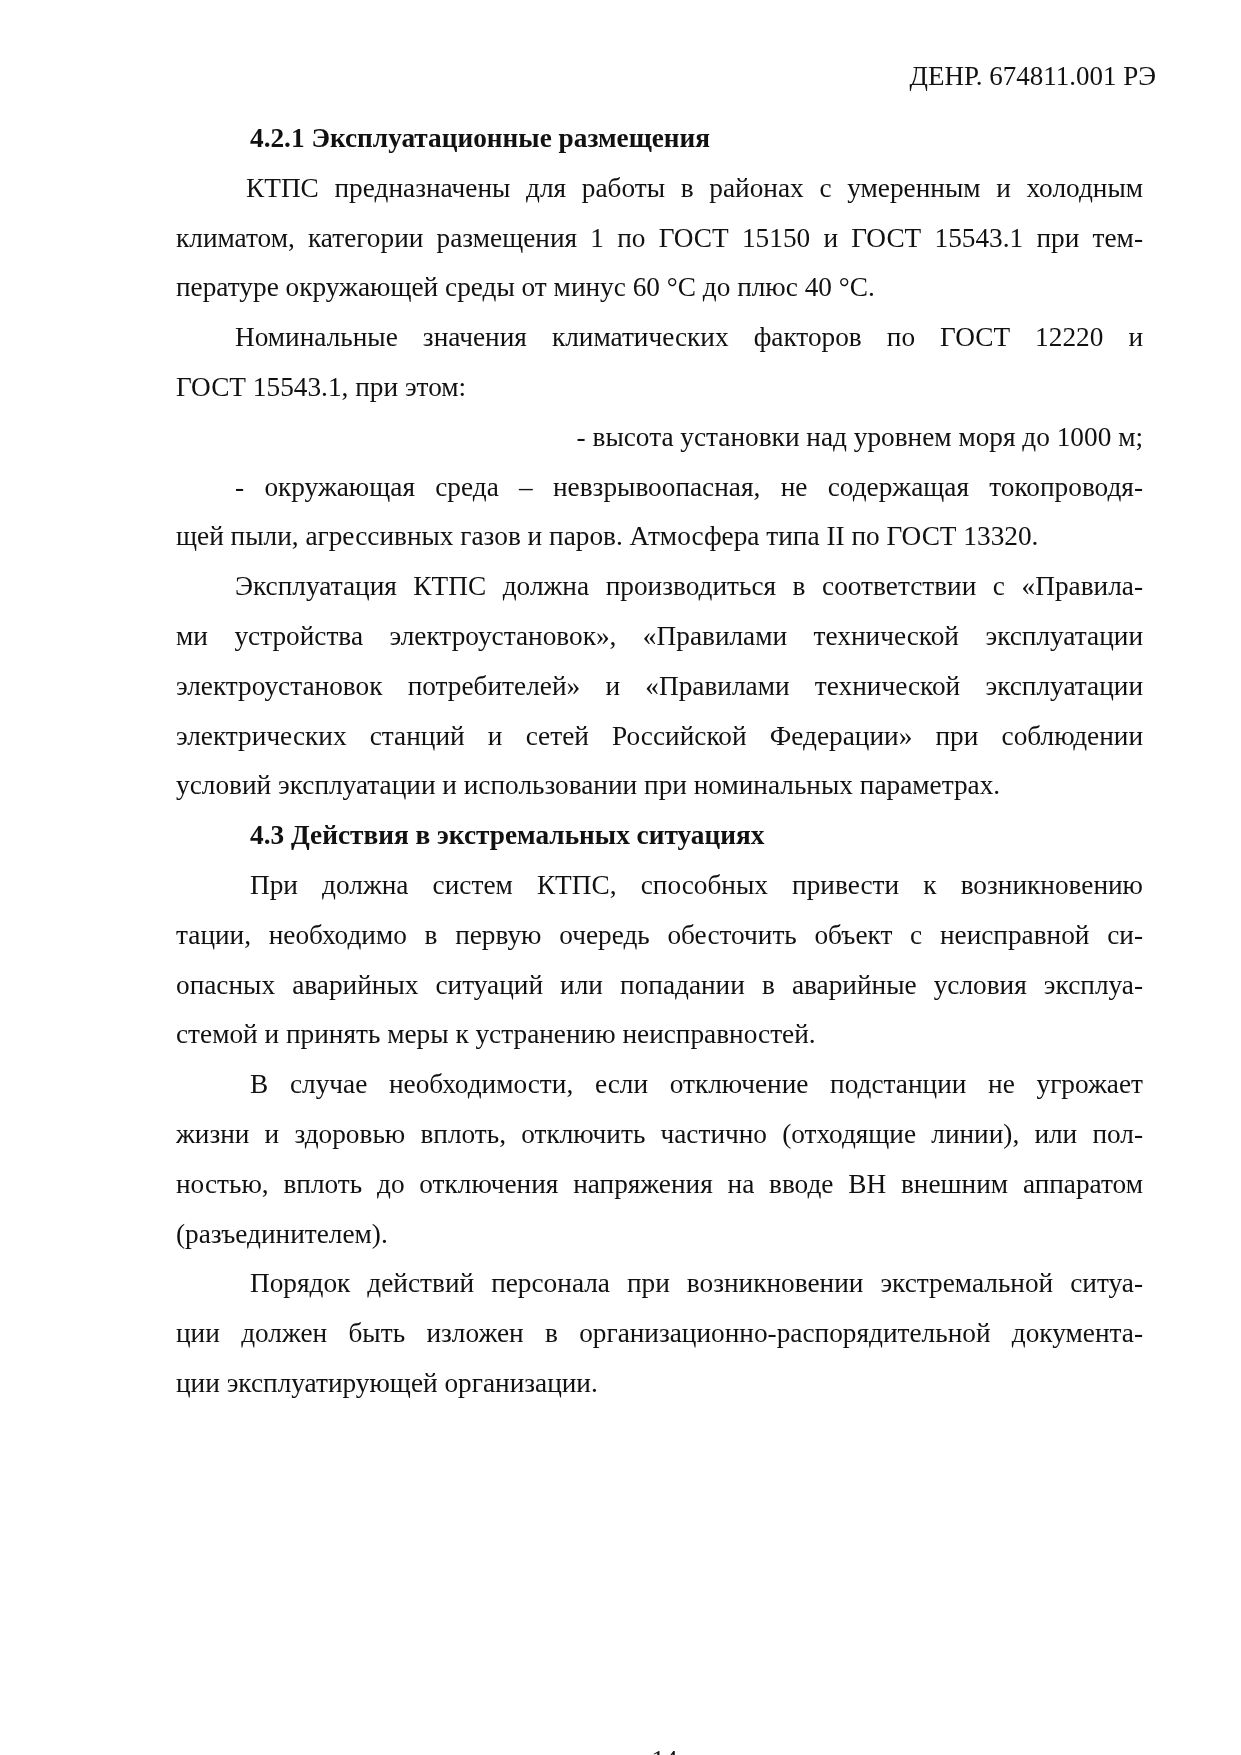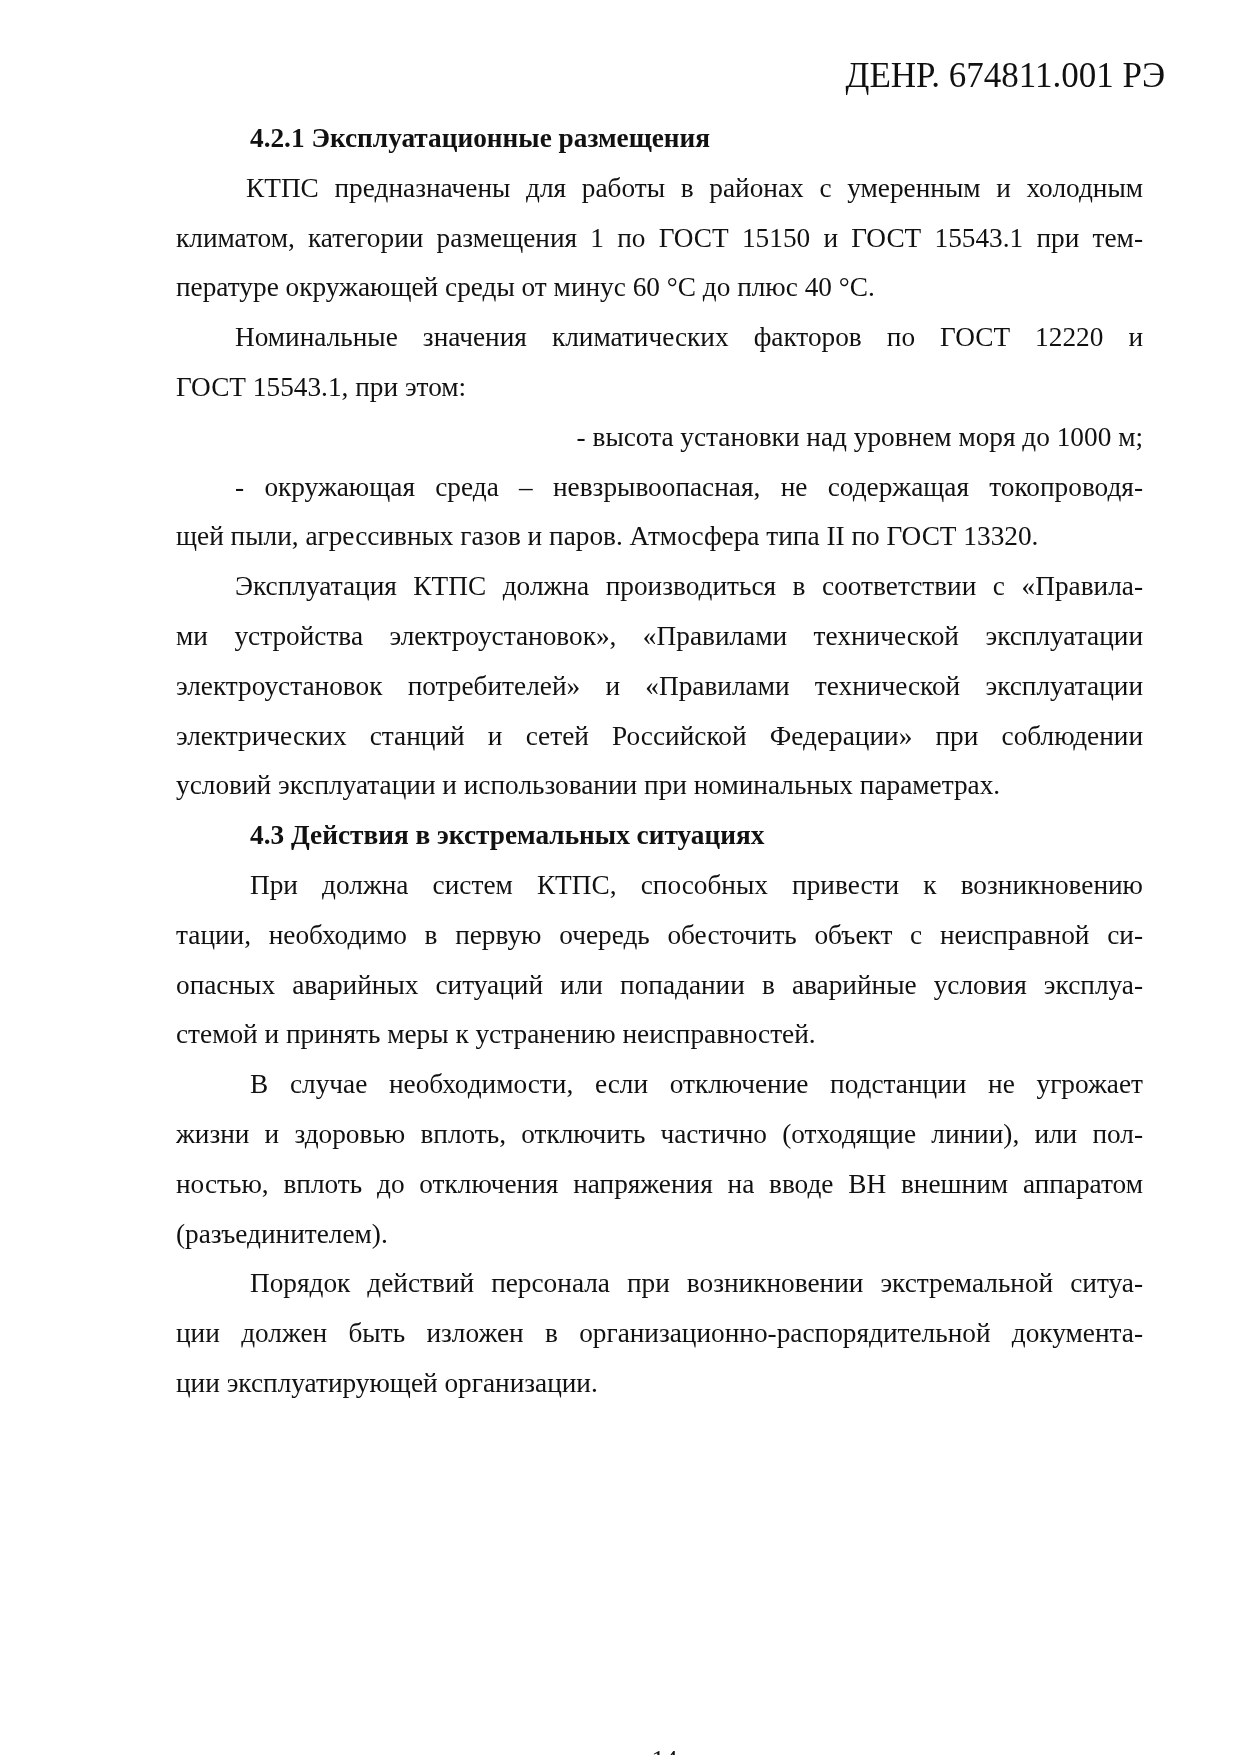--- a/index.html
+++ b/index.html
@@ -3,22 +3,22 @@
 <meta charset="utf-8">
 <style>
   html, body { margin: 0; padding: 0; background: #ffffff; }
   body {
     width: 1241px; height: 1755px; position: relative; overflow: hidden;
     font-family: "Liberation Serif", "DejaVu Serif", serif;
     color: #111111;
   }
   .page { position: absolute; left: 0; top: 0; width: 1241px; height: 1755px; background: #fff; }
   .doc-code {
-    position: absolute; top: 60px; right: 76px;
-    font-size: 35px; line-height: 32px; white-space: nowrap; font-family: Liberation Serif, serif;
+    position: absolute; top: 60px; right: 85px;
+    font-size: 27px; line-height: 32px; white-space: nowrap; font-family: Liberation Serif, serif;
   }
   .body-text { position: absolute; left: 176px; top: 114px; width: 967px; }
   .line {
     font-size: 27.3px; height: 49.8px; line-height: 49.8px;
     white-space: nowrap; overflow: visible;
   }
   .line.j { text-align: justify; text-align-last: justify; white-space: normal; }
   .line.ind { padding-left: 74px; }
   .line.ind2 { padding-left: 59px; text-align: right; }
   .line.heading { font-weight: bold; padding-left: 74px; }

